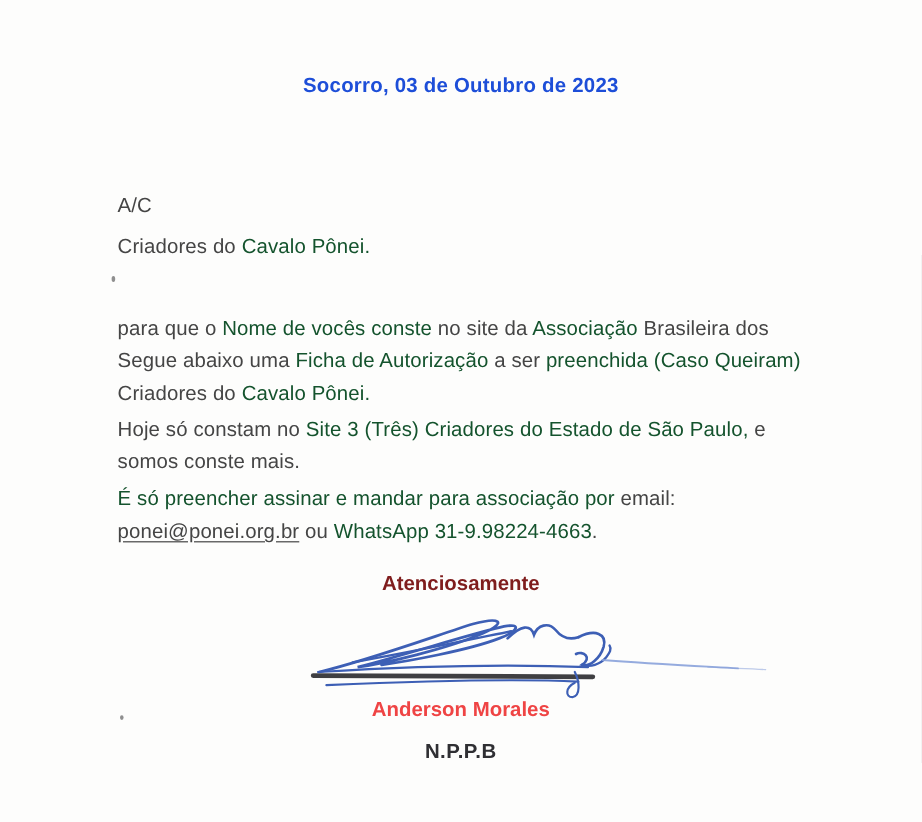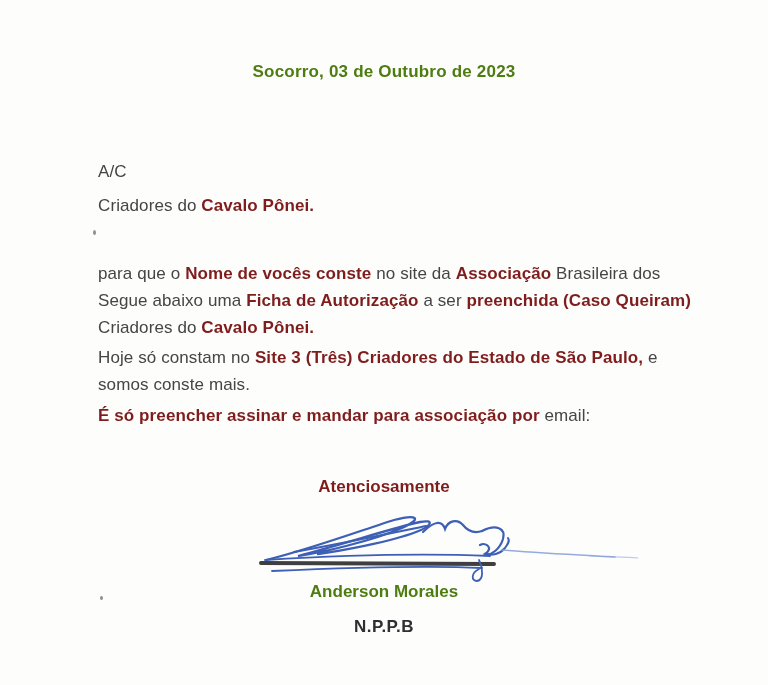--- a/index.html
+++ b/index.html
@@ -20,58 +20,58 @@
   .centered {
     position: absolute;
     left: 0;
     width: 100%;
     text-align: center;
   }
   .date-line {
     top: 62px;
     font-size: 17px;
     font-weight: 700;
-    color: #4d7c0f;
+    color: #1d4ed8;
     letter-spacing: 0.2px;
   }
   .block {
     position: absolute;
     left: 98px;
     width: 580px;
     font-size: 17px;
     line-height: 27px;
     letter-spacing: 0.1px;
     margin-top: 24px;
   }
   .block .line { white-space: nowrap; }
   .recip-attention { top: 134px; }
   .recip-name { top: 168px; }
   .para-1 { top: 236px; }
   .para-2 { top: 320px; }
   .para-3 { top: 378px; }
-  span.b { font-weight: 700; color: #7f1d1d; }
+  span.b { font-weight: 400; color: #14532d; }
   span.u { text-decoration: underline; text-underline-offset: 3px; }
   .closing {
     top: 477px;
     font-size: 17px;
     font-weight: 700;
     color: #7f1d1d;
   }
   .signature-wrap {
     position: absolute;
     left: 90px;
     top: 498px;
     width: 560px;
     height: 100px;
   }
   .signer-name {
     top: 582px;
     font-size: 17px;
     font-weight: 700;
-    color: #4d7c0f;
+    color: #ef4444;
   }
   .signer-org {
     top: 617px;
     font-size: 17px;
     font-weight: 700;
     color: #2f2f33;
     letter-spacing: 0.4px;
   }
   .speck {
     position: absolute;
@@ -99,20 +99,21 @@
       <div class="line"><span>para que o </span><span class="b">Nome de vocês conste</span><span> no site da </span><span class="b">Associação</span><span> Brasileira dos</span></div>
       <div class="line"><span>Segue abaixo uma </span><span class="b">Ficha de Autorização</span><span> a ser </span><span class="b">preenchida (Caso Queiram)</span></div>
       <div class="line"><span>Criadores do </span><span class="b">Cavalo Pônei.</span></div>
     </div>
   <div class="block para-2">
       <div class="line"><span>Hoje só constam no </span><span class="b">Site 3 (Três) Criadores do Estado de São Paulo,</span><span> e</span></div>
       <div class="line"><span>somos conste mais.</span></div>
     </div>
   <div class="block para-3">
       <div class="line"><span class="b">É só preencher assinar e mandar para associação por </span><span>email:</span></div>
+      <div class="line"><span class="u">ponei@ponei.org.br</span><span>  ou </span><span class="b">WhatsApp 31-9.98224-4663</span><span>.</span></div>
     </div>
 
   <div class="centered closing">Atenciosamente</div>
 
   <div class="signature-wrap">
     <svg width="560" height="100" viewBox="0 0 560 100">
 
       <line x1="171" y1="65" x2="404" y2="66" stroke="#3f3f42" stroke-width="4" stroke-linecap="round"></line>
 
       <g fill="none" stroke="#3d5fb5" stroke-linecap="round">

